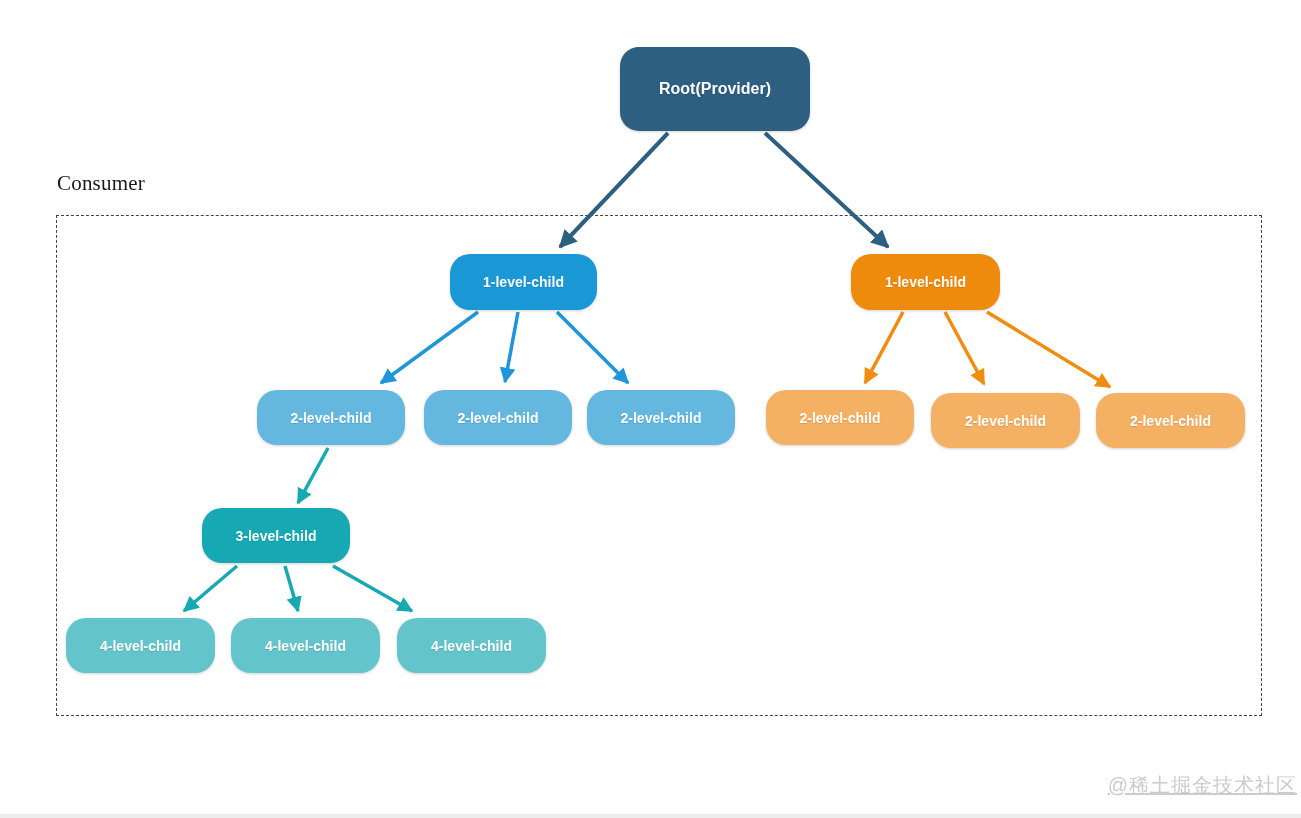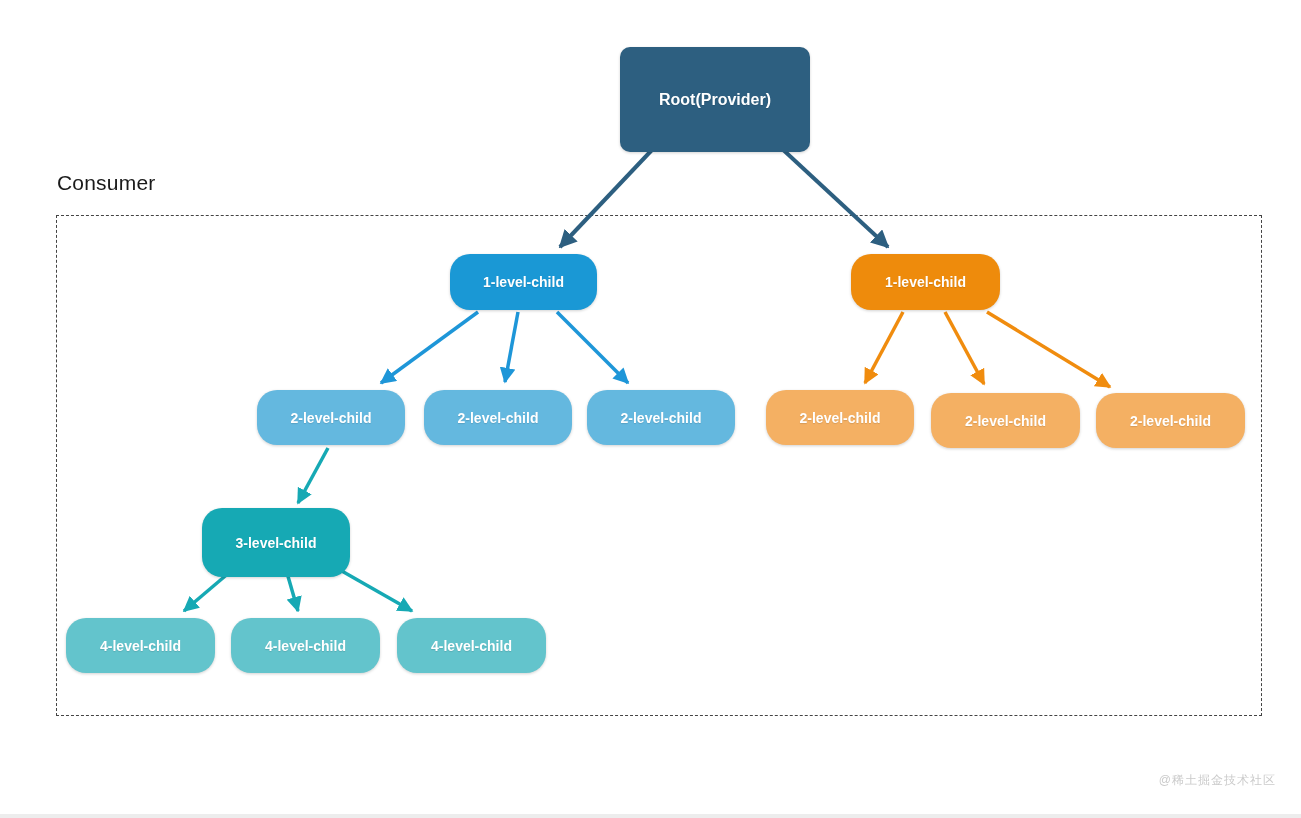--- a/index.html
+++ b/index.html
@@ -20,20 +20,21 @@
     width: 100%; height: 4px;
     background: #ededed;
   }
 
   .consumer-label {
     position: absolute;
     left: 57px; top: 171px;
     font-size: 21px;
     color: #1a1a1a;
     letter-spacing: 0.2px;
+    font-family: Liberation Serif, serif;
   }
 
   .consumer-boundary {
     position: absolute;
     left: 56px; top: 215px;
     width: 1206px; height: 501px;
     border: 1px dashed #444444;
     background: transparent;
   }
 
@@ -56,48 +57,49 @@
     font-weight: 700;
     font-size: 14px;
     border-radius: 20px;
     box-shadow: 0 1px 3px rgba(0,0,0,0.18);
     text-shadow: 0 1px 1px rgba(0,0,0,0.12);
     text-align: center;
   }
 
   .node-root {
     left: 620px; top: 47px;
-    width: 190px; height: 105px;
+    width: 190px; height: 84px;
     font-size: 16px;
-    border-radius: 10px;
+    border-radius: 19px;
   }
 
   .node-l1-blue   { left: 450px;  top: 254px; width: 147px; height: 56px; }
   .node-l1-orange { left: 851px;  top: 254px; width: 149px; height: 56px; }
 
   .node-l2-blue-1 { left: 257px;  top: 390px; width: 148px; height: 55px; }
   .node-l2-blue-2 { left: 424px;  top: 390px; width: 148px; height: 55px; }
   .node-l2-blue-3 { left: 587px;  top: 390px; width: 148px; height: 55px; }
 
   .node-l2-orange-1 { left: 766px;  top: 390px; width: 148px; height: 55px; }
   .node-l2-orange-2 { left: 931px;  top: 393px; width: 149px; height: 55px; }
   .node-l2-orange-3 { left: 1096px; top: 393px; width: 149px; height: 55px; }
 
-  .node-l3-teal { left: 202px; top: 508px; width: 148px; height: 69px; }
+  .node-l3-teal { left: 202px; top: 508px; width: 148px; height: 55px; }
 
   .node-l4-teal-1 { left: 66px;  top: 618px; width: 149px; height: 55px; }
   .node-l4-teal-2 { left: 231px; top: 618px; width: 149px; height: 55px; }
   .node-l4-teal-3 { left: 397px; top: 618px; width: 149px; height: 55px; }
 
   .watermark {
     position: absolute;
-    right: 25px; top: 772px;
-    font-size: 12px;
+    right: 4px; top: 772px;
+    font-size: 20px;
     color: #cbcbcb;
     letter-spacing: 1px;
+    text-decoration: underline;
   }
 </style>
 </head>
 <body>
 
 <div class="canvas">
 
   <div class="consumer-label">Consumer</div>
 
   <div class="consumer-boundary"></div>

